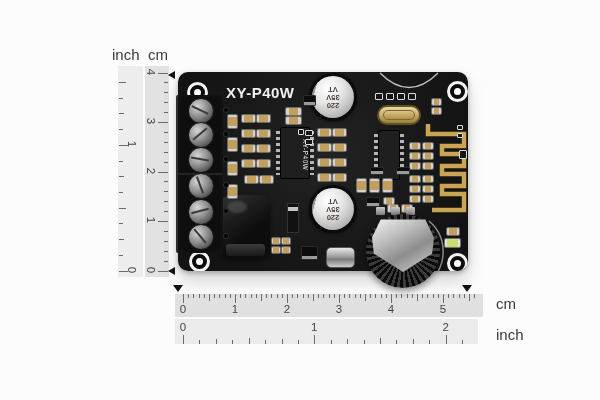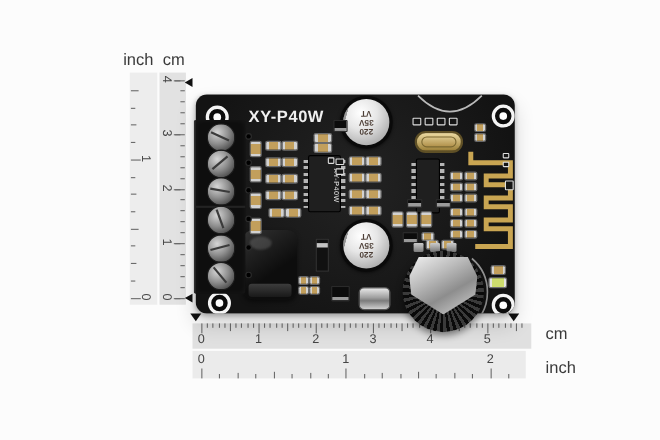--- a/index.html
+++ b/index.html
@@ -17,21 +17,21 @@
   .rnum{position:absolute;font-size:11.5px;color:#454545;}
   .rnum.rot{transform:rotate(90deg);}
   .marker-down{position:absolute;width:0;height:0;border-left:5px solid transparent;
       border-right:5px solid transparent;border-top:7px solid #111;}
   .marker-left{position:absolute;width:0;height:0;border-top:4px solid transparent;
       border-bottom:4px solid transparent;border-right:7px solid #111;}
 
   
   .board{position:absolute;left:178px;top:72px;width:290px;height:199px;border-radius:10px;
       background:radial-gradient(circle at 50% 40%, #232323, #131313 78%);
-      box-shadow:0 10px 18px rgba(0,0,0,.16), 0 2px 5px rgba(0,0,0,.25);margin-top:14px;}
+      box-shadow:0 10px 18px rgba(0,0,0,.16), 0 2px 5px rgba(0,0,0,.25);}
   .board-clip{position:absolute;inset:0;border-radius:10px;overflow:hidden;}
   .hole{position:absolute;width:15px;height:15px;border-radius:50%;border:3px solid #f4f4f4;
       background:#0b0b0b;}
   .hole::after{content:"";position:absolute;left:4px;top:4px;width:7px;height:7px;
       border-radius:50%;background:#fdfdfd;}
   .board-title{position:absolute;left:48px;top:12px;font-size:15px;font-weight:bold;
       letter-spacing:.5px;color:#f0f0f0;}
 
   
   .tblock{position:absolute;left:-2px;top:23px;width:45px;height:158px;background:#0e0e0e;

